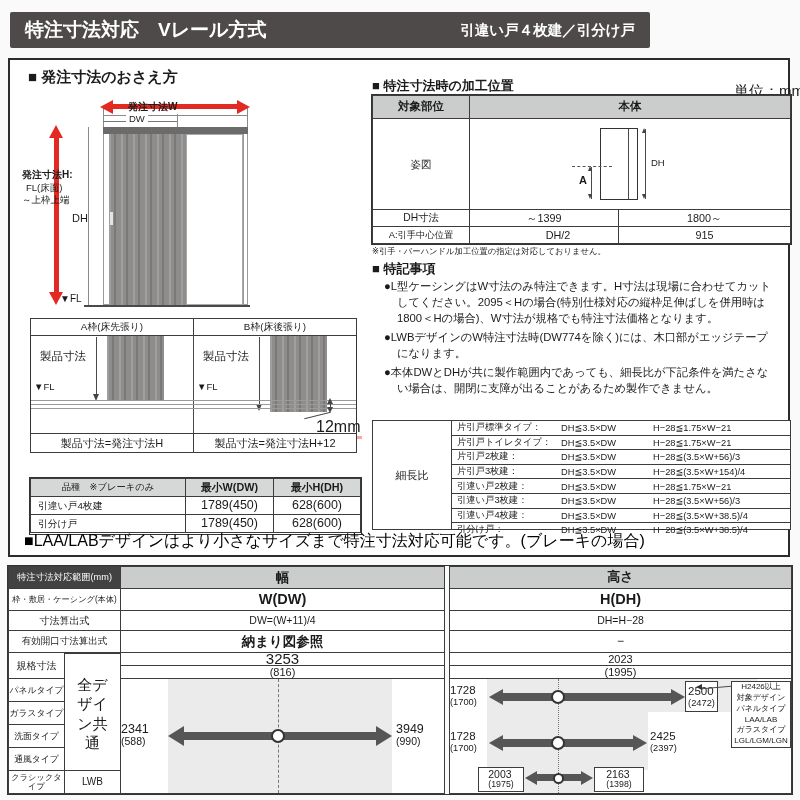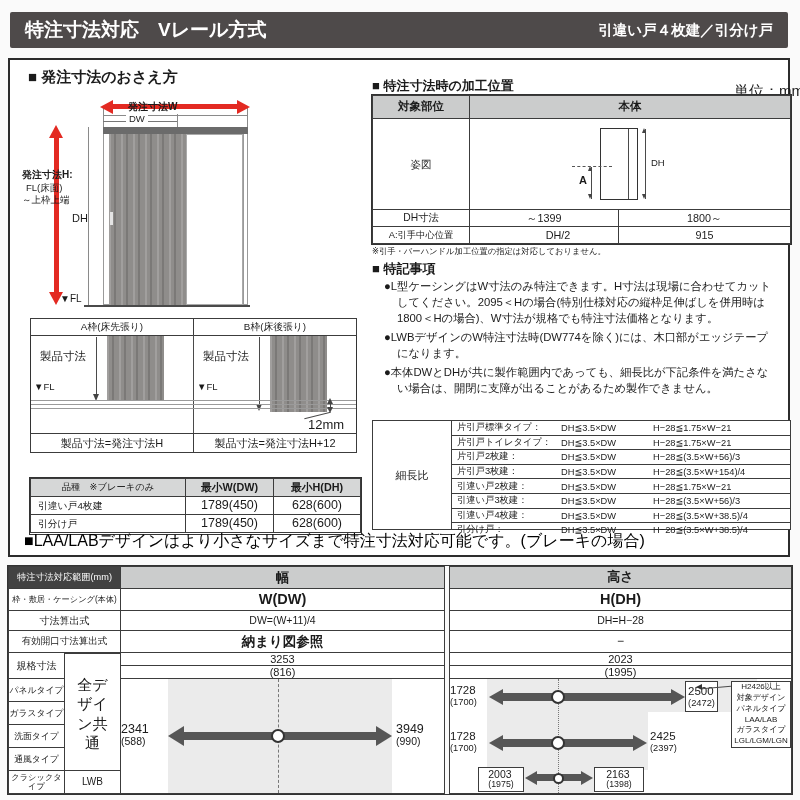--- a/index.html
+++ b/index.html
@@ -40,21 +40,21 @@
   .rrow .s1{width:104px;padding-left:5px}
   .rrow .s2{width:92px}
   .rrow .s3{flex:1}
   .gr{position:absolute;background:#ebebeb}
 </style>
 </head>
 <body>
 
 <div id="page">
 
-  <div class="abs" style="left:10px;top:12px;width:778px;height:36px;background:#4e4a4a;border-radius:2px;
+  <div class="abs" style="left:10px;top:12px;width:640px;height:36px;background:#4e4a4a;border-radius:2px;
               display:flex;align-items:center;justify-content:space-between;padding:0 15px;box-sizing:border-box">
     <span class="b" style="color:#fff;font-size:19px;white-space:nowrap">特注寸法対応　Vレール方式</span>
     <span class="b" style="color:#fff;font-size:14.5px;white-space:nowrap">引違い戸４枚建／引分け戸</span>
   </div>
 
   <div class="abs" style="left:8px;top:58px;width:782px;height:499px;border:2px solid #2c2c2c;box-sizing:border-box;background:#fff"></div>
 
   <div class="txt b" style="left:28px;top:68px;font-size:15px">■ 発注寸法のおさえ方</div>
 
   <div class="vline" style="left:103px;top:106px;height:22px;background:#8a8a8a"></div>
@@ -107,21 +107,21 @@
   <div class="vline" style="left:259px;top:337px;height:70px"></div>
   <div class="tri" style="left:256px;top:404px;border-left:3.5px solid transparent;border-right:3.5px solid transparent;border-top:7px solid #444"></div>
   <div class="txt" style="left:203px;top:350px;font-size:11.5px">製品寸法</div>
   <div class="txt" style="left:197px;top:381px;font-size:9.5px">▼FL</div>
 
   <div class="hatch" style="left:31px;top:400px;width:325px;height:12px"></div>
   <div class="vline" style="left:330px;top:400px;height:11px"></div>
   <div class="tri" style="left:327px;top:398px;border-left:3px solid transparent;border-right:3px solid transparent;border-bottom:6px solid #444"></div>
   <div class="tri" style="left:327px;top:407px;border-left:3px solid transparent;border-right:3px solid transparent;border-top:6px solid #444"></div>
   <div class="hline" style="left:304px;top:415px;width:27px;transform:rotate(-14deg)"></div>
-  <div class="txt" style="left:306px;top:417px;font-size:13px;border-bottom:3px solid #fca5a5;padding:0 2px">12mm</div>
+  <div class="txt" style="left:314px;top:417px;font-size:16px;border-bottom:3px solid #fca5a5;padding:0 2px">12mm</div>
 
   <div class="cell" style="left:30px;top:433px;width:164px;height:20px;font-size:11px">製品寸法=発注寸法H</div>
   <div class="cell" style="left:193px;top:433px;width:164px;height:20px;font-size:11px">製品寸法=発注寸法H+12</div>
 
   <div class="cell gray" style="left:30px;top:478px;width:156px;height:19px;font-size:9.3px;background:#d6d7d7">品種　※ブレーキのみ</div>
   <div class="cell gray b" style="left:185px;top:478px;width:89px;height:19px;font-size:10.8px;background:#d6d7d7">最小W(DW)</div>
   <div class="cell gray b" style="left:273px;top:478px;width:88px;height:19px;font-size:10.8px;background:#d6d7d7">最小H(DH)</div>
   <div class="cell left" style="left:30px;top:496px;width:156px;height:19px;font-size:9.8px;padding-left:7px">引違い戸4枚建</div>
   <div class="cell" style="left:185px;top:496px;width:89px;height:19px;font-size:12.5px">1789(450)</div>
   <div class="cell" style="left:273px;top:496px;width:88px;height:19px;font-size:12.5px">628(600)</div>
@@ -224,21 +224,21 @@
   <div class="cell" style="left:120px;top:610px;width:325px;height:21px;font-size:10.5px">DW=(W+11)/4</div>
   <div class="cell" style="left:449px;top:610px;width:343px;height:21px;font-size:10.5px">DH=H−28</div>
 
   <div class="cell" style="left:8px;top:630px;width:113px;height:23px;font-size:9.5px">有効開口寸法算出式</div>
   <div class="cell b" style="left:120px;top:630px;width:325px;height:23px;font-size:13.5px">納まり図参照</div>
   <div class="cell" style="left:449px;top:630px;width:343px;height:23px;font-size:12px">−</div>
 
   <div class="cell" style="left:8px;top:652px;width:57px;height:27px;font-size:10px">規格寸法</div>
   <div class="cell" style="left:64px;top:652px;width:57px;height:14px;font-size:9.3px">W/H</div>
   <div class="cell" style="left:64px;top:665px;width:57px;height:14px;font-size:9.3px">DW/DH</div>
-  <div class="cell" style="left:120px;top:652px;width:325px;height:14px;font-size:11px">3253</div>
+  <div class="cell" style="left:120px;top:652px;width:325px;height:14px;font-size:15px">3253</div>
   <div class="cell" style="left:120px;top:665px;width:325px;height:14px;font-size:11px">(816)</div>
   <div class="cell" style="left:449px;top:652px;width:343px;height:14px;font-size:11px">2023</div>
   <div class="cell" style="left:449px;top:665px;width:343px;height:14px;font-size:11px">(1995)</div>
 
   <div class="cell" style="left:8px;top:678px;width:57px;height:24px;font-size:8.8px">パネルタイプ</div>
   <div class="cell" style="left:8px;top:701px;width:57px;height:24px;font-size:8.8px">ガラスタイプ</div>
   <div class="cell" style="left:8px;top:724px;width:57px;height:24px;font-size:8.8px">洗面タイプ</div>
   <div class="cell" style="left:8px;top:747px;width:57px;height:24px;font-size:8.8px">通風タイプ</div>
   <div class="cell" style="left:8px;top:770px;width:57px;height:24px;font-size:8.2px">クラシックタイプ</div>
   <div class="cell" style="left:64px;top:653px;width:57px;height:121px;font-size:15px;white-space:normal;padding:0 5px;line-height:1.3">全デザイン共通</div>

